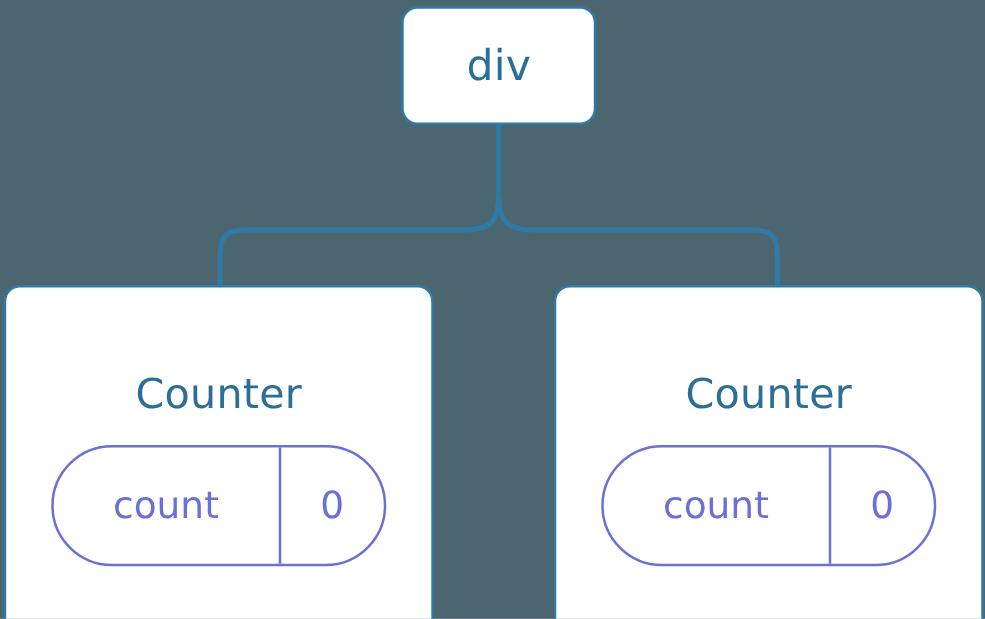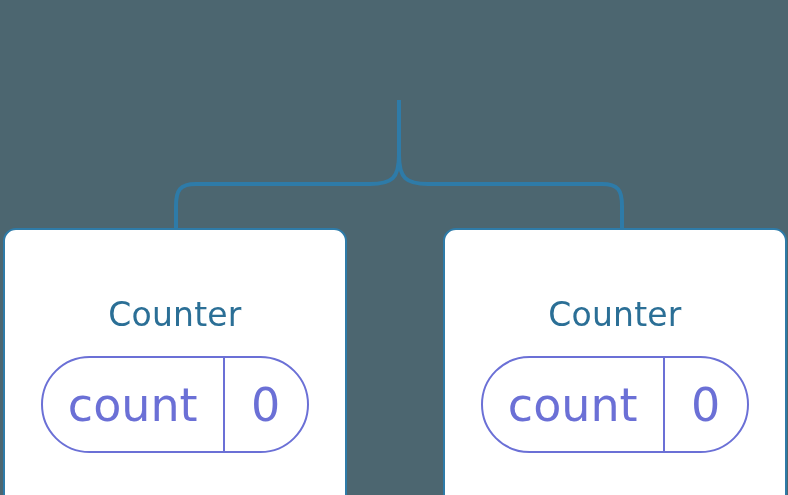--- a/index.html
+++ b/index.html
@@ -97,36 +97,39 @@
     border-right: 2px solid #6b70d6;
   }
   .pill-val {
     flex: 1 1 auto;
     display: flex;
     align-items: center;
     justify-content: center;
   }
   .pill-text {
     color: #6b70d6;
-    font-size: 46px;
+    font-size: 30px;
     line-height: 1;
     white-space: nowrap;
   }
 </style>
 </head>
 <body>
 
 <div id="stage">
 
   <svg id="connectors" viewBox="0 0 788 495" width="788" height="495" xmlns="http://www.w3.org/2000/svg">
     <path d="M 399 100 L 399 155" fill="none" stroke="#2e7ba8" stroke-width="4" stroke-linecap="butt"></path>
     <path d="M 399 155 C 399 178 392 184 370 184 L 196 184 C 180 184 176 190 176 206 L 176 230" fill="none" stroke="#2e7ba8" stroke-width="4" stroke-linecap="butt"></path>
     <path d="M 399 155 C 399 178 406 184 428 184 L 602 184 C 618 184 622 190 622 206 L 622 230" fill="none" stroke="#2e7ba8" stroke-width="4" stroke-linecap="butt"></path>
   </svg>
 
+  <div class="node node-root">
+    <span class="node-label">div</span>
+  </div>
 
   <div class="node node-child node-child-left">
     <span class="node-label">Counter</span>
     <div class="pill">
       <div class="pill-key">
         <span class="pill-text">count</span>
       </div>
       <div class="pill-val">
         <span class="pill-text">0</span>
       </div>

